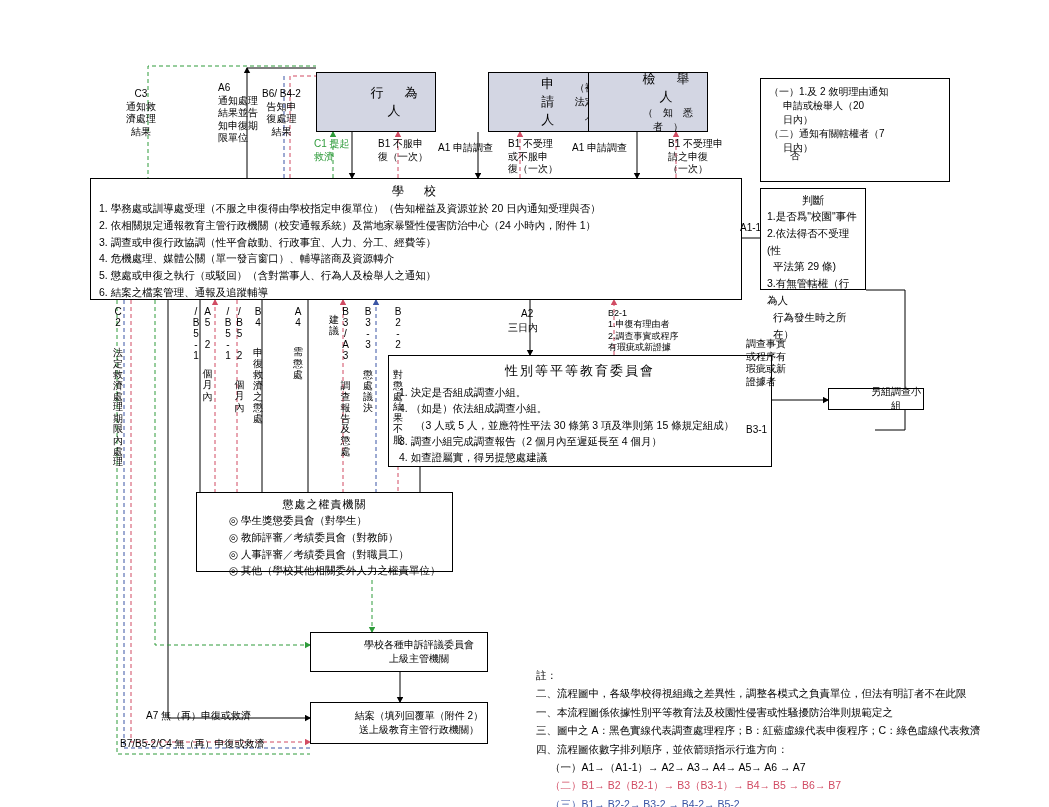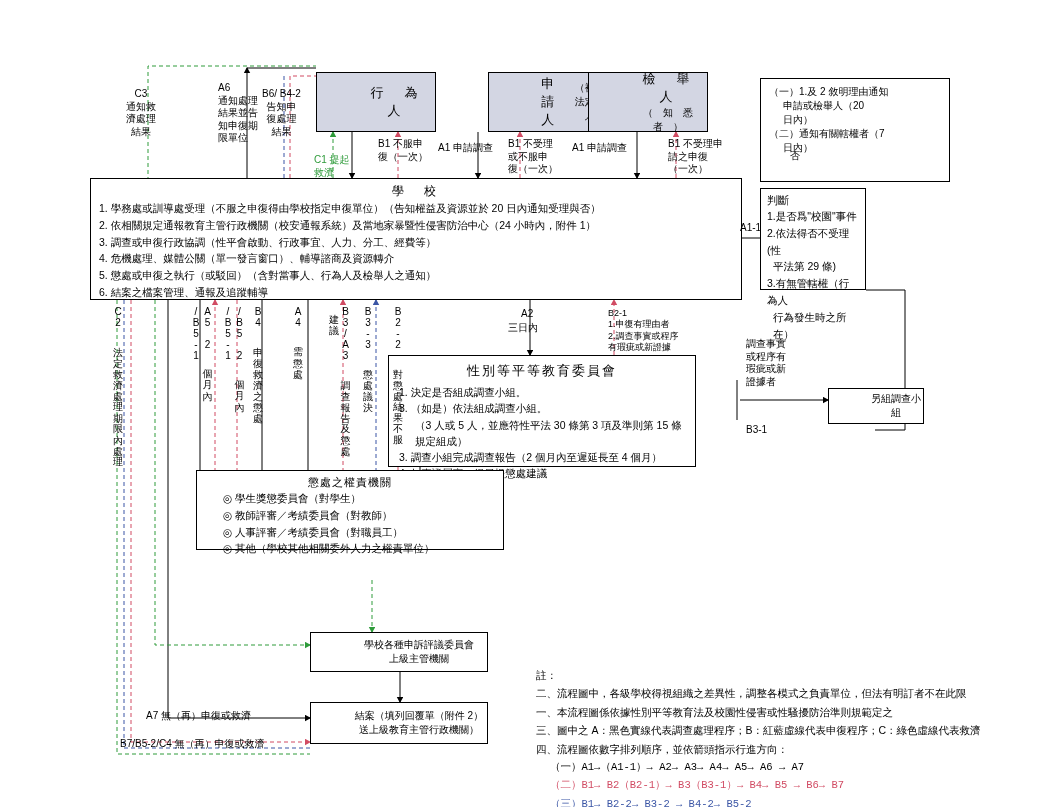--- a/index.html
+++ b/index.html
@@ -6,21 +6,21 @@
   body{width:1049px;height:807px;position:relative;font-family:"Liberation Sans","DejaVu Sans",sans-serif;color:#000;overflow:hidden;}
   .node{position:absolute;box-sizing:border-box;border:1px solid #000;background:#fff;padding-left:40px;}
   .gray{background:#d3d6e3;}
   .ctr{display:flex;align-items:center;justify-content:center;text-align:center;}
   .lbl{position:absolute;font-size:10px;line-height:1.25;color:#000;}
   .vlbl{position:absolute;font-size:10px;line-height:1.15;writing-mode:vertical-rl;text-orientation:upright;letter-spacing:0px;}
   .title{font-size:13px;letter-spacing:4px;}
   .small{font-size:10px;}
   svg.wires{position:absolute;left:0;top:0;width:1049px;height:807px;pointer-events:none;}
   .notes{position:absolute;font-size:10.5px;line-height:1.75;}
-  .seq{white-space:nowrap;font-family:Liberation Mono, monospace;}
+  .seq{white-space:nowrap;}
   .g{color:#2e9b3a;}
   .r{color:#d14b63;}
   .b{color:#3a55a5;}
   ul.plain{margin:0;padding:0;list-style:none;}
   ul.plain li{font-size:10.5px;line-height:1.6;}
   ol.plain{margin:0;padding:0 0 0 0;list-style:none;}
   ol.plain li{font-size:10.5px;line-height:1.55;}
 </style>
 </head>
 <body>
@@ -125,53 +125,53 @@
     <li>1. 學務處或訓導處受理（不服之申復得由學校指定申復單位）（告知權益及資源並於 20 日內通知受理與否）</li>
     <li>2. 依相關規定通報教育主管行政機關（校安通報系統）及當地家暴暨性侵害防治中心（24 小時內，附件 1）</li>
     <li>3. 調查或申復行政協調（性平會啟動、行政事宜、人力、分工、經費等）</li>
     <li>4. 危機處理、媒體公關（單一發言窗口）、輔導諮商及資源轉介</li>
     <li>5. 懲處或申復之執行（或駁回）（含對當事人、行為人及檢舉人之通知）</li>
     <li>6. 結案之檔案管理、通報及追蹤輔導</li>
   </ul>
 </div>
 
 <div class="node" style="left:760px;top:188px;width:106px;height:102px;padding:4px 6px;">
-  <div style="font-size:11px;">判斷</div>
+  <div style="text-align:center;font-size:11px;">判斷</div>
   <ul class="plain">
     <li>1.是否爲"校園"事件</li>
     <li>2.依法得否不受理(性</li>
     <li style="padding-left:6px">平法第 29 條)</li>
     <li>3.有無管轄權（行為人</li>
     <li style="padding-left:6px">行為發生時之所在）</li>
   </ul>
 </div>
 <div class="lbl" style="left:790px;top:150px;">否</div>
 <div class="lbl" style="left:740px;top:222px;">A1-1</div>
 
-<div class="node" style="left:388px;top:355px;width:308px;height:112px;padding:6px 10px;">
+<div class="node" style="left:388px;top:355px;width:384px;height:112px;padding:6px 10px;">
   <div style="text-align:center;font-size:13px;letter-spacing:2px;margin-bottom:4px;">性別等平等教育委員會</div>
   <ol class="plain">
     <li>1.  決定是否組成調查小組。</li>
-    <li>8.  （如是）依法組成調查小組。</li>
+    <li>4.  （如是）依法組成調查小組。</li>
     <li style="padding-left:16px">（3 人或 5 人，並應符性平法 30 條第 3 項及準則第 15 條規定組成）</li>
     <li>3.  調查小組完成調查報告（2 個月內至遲延長至 4 個月）</li>
     <li>4.  如查證屬實，得另提懲處建議</li>
   </ol>
 </div>
 
-<div class="node ctr" style="left:828px;top:388px;width:96px;height:36px;">
+<div class="node ctr" style="left:828px;top:388px;width:96px;height:22px;">
   <span class="small">另組調查小組</span>
 </div>
 <div class="lbl" style="left:746px;top:338px;white-space:pre;">調查事實
 或程序有
 瑕疵或新
 證據者</div>
 <div class="lbl" style="left:746px;top:424px;">B3-1</div>
 
-<div class="node" style="left:196px;top:470px;width:308px;height:80px;padding:4px 4px;">
+<div class="node" style="left:196px;top:492px;width:257px;height:80px;padding:4px 10px;">
   <div style="text-align:center;font-size:11px;letter-spacing:1px;">懲處之權責機關</div>
   <ul class="plain">
     <li style="padding-left:22px">◎  學生獎懲委員會（對學生）</li>
     <li style="padding-left:22px">◎  教師評審／考績委員會（對教師）</li>
     <li style="padding-left:22px">◎  人事評審／考績委員會（對職員工）</li>
     <li style="padding-left:22px">◎  其他（學校其他相關委外人力之權責單位）</li>
   </ul>
 </div>
 
 <div class="node ctr" style="left:310px;top:632px;width:178px;height:40px;flex-direction:column;">
@@ -191,21 +191,21 @@
 <div class="lbl" style="left:218px;top:82px;white-space:pre;text-align:left;">A6
 通知處理
 結果並告
 知申復期
 限單位</div>
 <div class="lbl" style="left:262px;top:88px;white-space:pre;text-align:center;">B6/ B4-2
 告知申
 復處理
 結果</div>
 
-<div class="lbl g" style="left:314px;top:138px;white-space:pre;margin-top:16px;">C1 提起
+<div class="lbl g" style="left:314px;top:138px;white-space:pre;">C1 提起
 救濟</div>
 <div class="lbl" style="left:378px;top:138px;white-space:pre;">B1 不服申
 復（一次）</div>
 <div class="lbl" style="left:438px;top:142px;">A1 申請調查</div>
 <div class="lbl" style="left:508px;top:138px;white-space:pre;">B1 不受理
 或不服申
 復（一次）</div>
 <div class="lbl" style="left:572px;top:142px;">A1 申請調查</div>
 <div class="lbl" style="left:668px;top:138px;white-space:pre;">B1 不受理申
 請之申復

